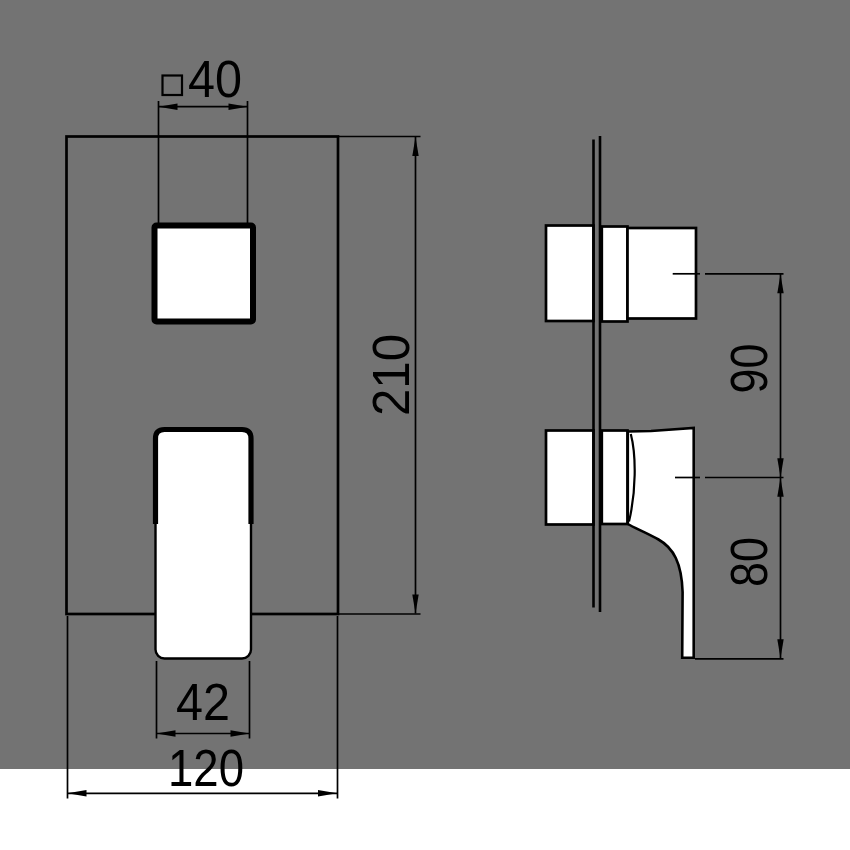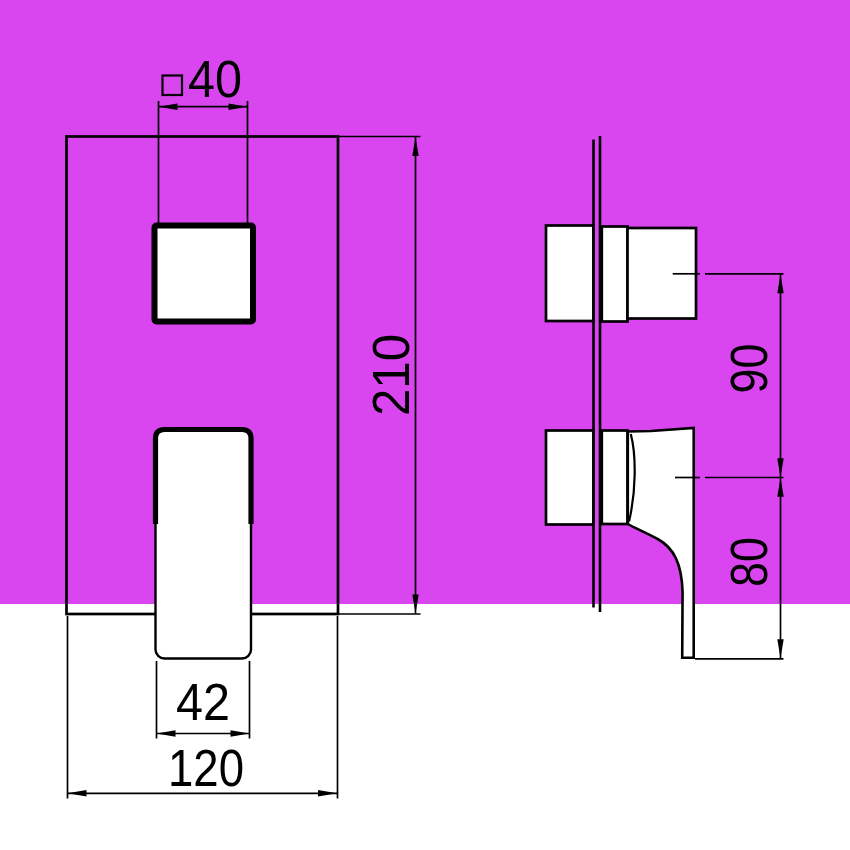--- a/index.html
+++ b/index.html
@@ -5,22 +5,22 @@
   html, body {
     margin: 0;
     padding: 0;
     background: #ffffff;
     width: 850px;
     height: 850px;
     overflow: hidden;
   }
   .drawing-wrap {
     width: 850px;
-    height: 604px;
-    background: #d946ef;
+    height: 769px;
+    background: #737373;
   }
   svg { display: block; }
   .outline   { fill: none; stroke: #000; stroke-width: 2.7; stroke-linejoin: miter; }
   .outline-f { fill: #fff; stroke: #000; stroke-width: 2.7; stroke-linejoin: miter; }
   .thick     { fill: #fff; stroke: #000; stroke-width: 6;   stroke-linejoin: miter; }
   .thickline { fill: none; stroke: #000; stroke-width: 5.2; }
   .thinline  { fill: none; stroke: #000; stroke-width: 2.2; }
   .dim       { fill: none; stroke: #000; stroke-width: 1.7; }
   .arrow     { fill: #000; stroke: none; }
   .dim-label {

